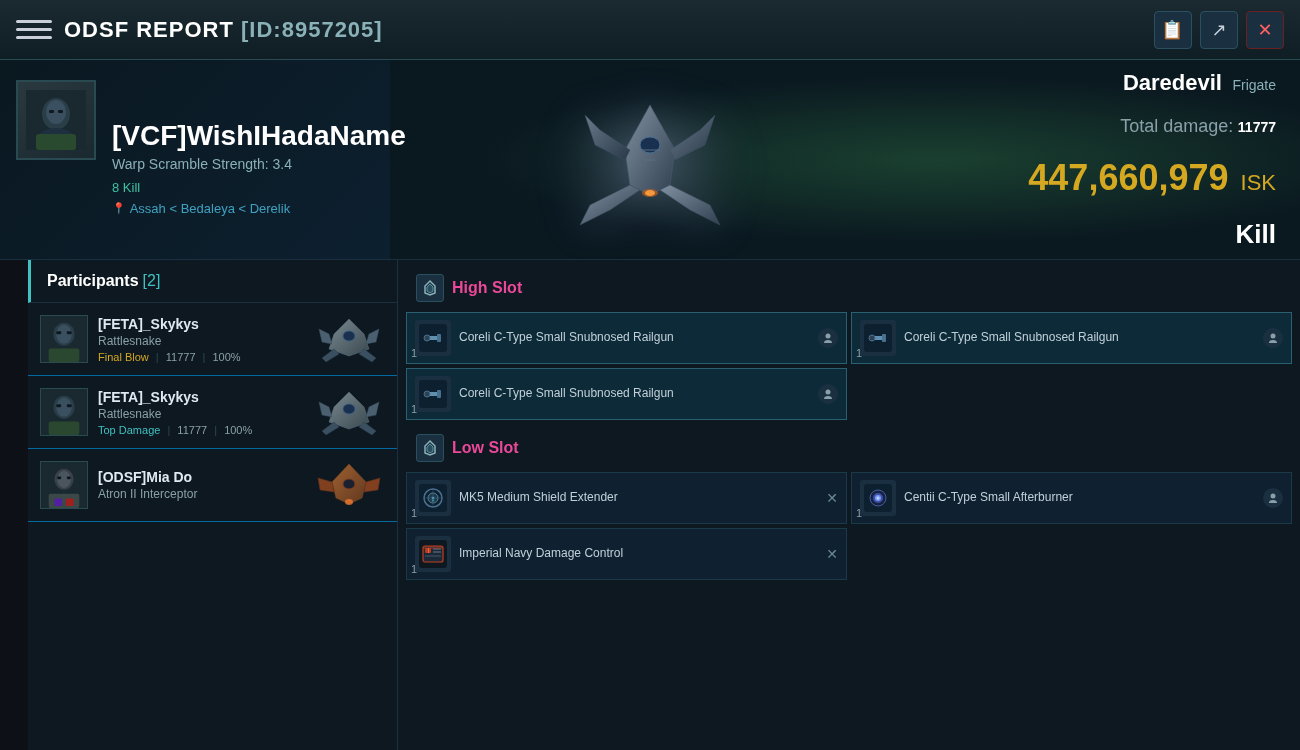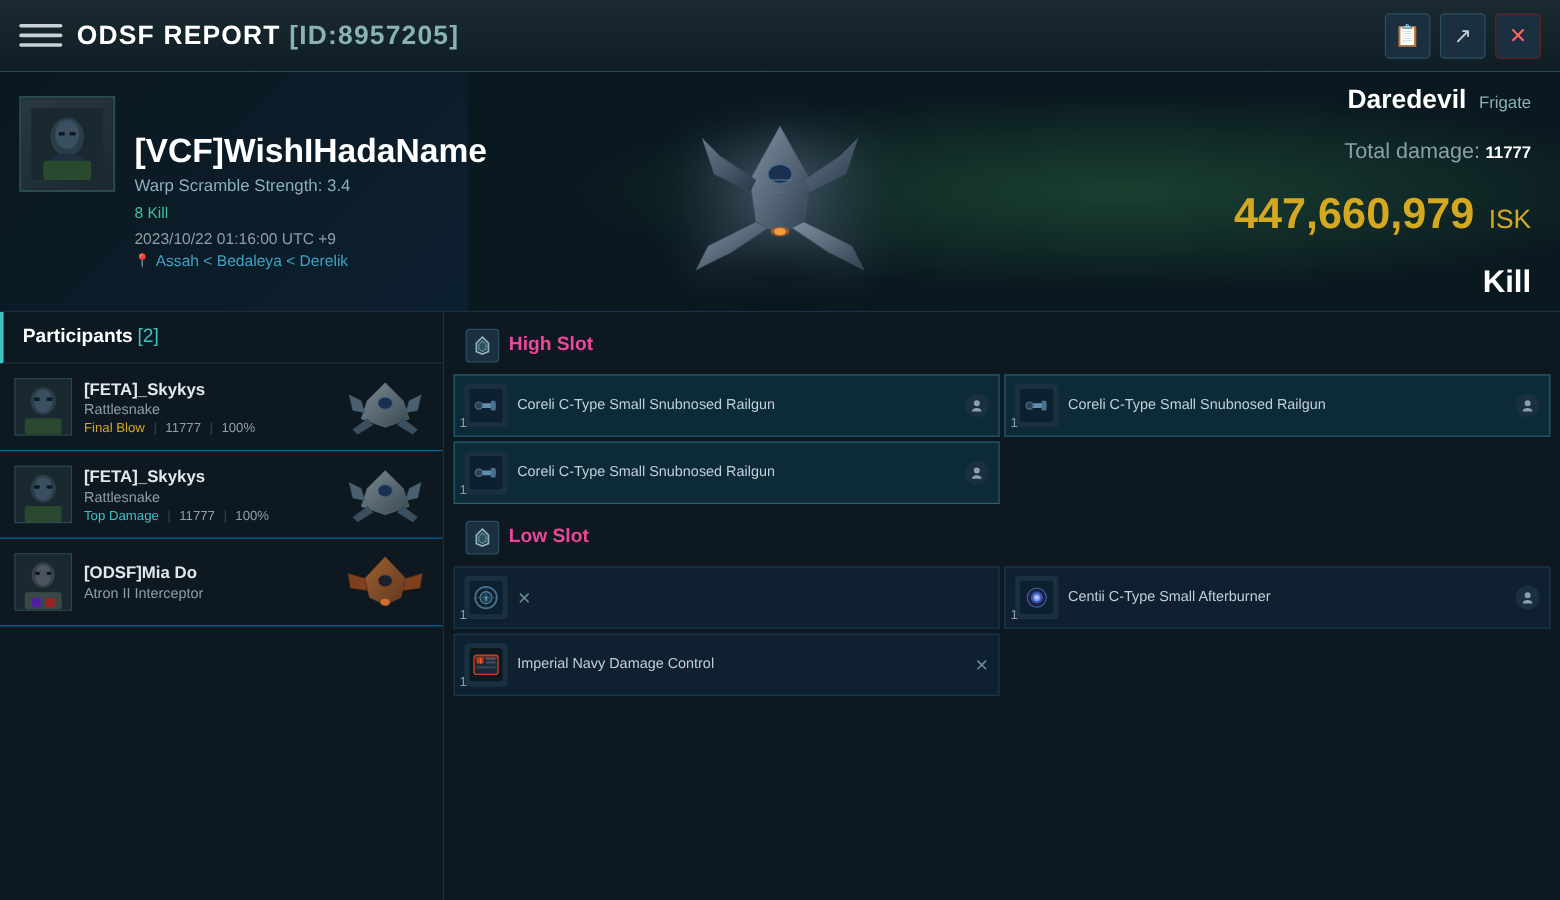--- a/index.html
+++ b/index.html
@@ -184,20 +184,21 @@
     .kill-label {
       font-size: 26px;
       color: #ffffff;
       font-weight: bold;
     }
 
     
     .main-content {
       display: flex;
       height: calc(750px - 60px - 200px);
+      padding-left: 28px;
     }
 
     
     .participants-panel {
       width: 370px;
       flex-shrink: 0;
       background: #0d1820;
       border-right: 1px solid #1a3040;
       overflow-y: auto;
     }
@@ -384,21 +385,20 @@
 
         <rect x="10" y="44" width="40" height="16" rx="3" fill="#2a4a30"></rect>
       </svg>
     </div>
   </div>
 
   <div class="victim-info">
     <div class="victim-name">[VCF]WishIHadaName</div>
     <div class="victim-warp">Warp Scramble Strength: 3.4</div>
     <div class="victim-kill-badge">8 Kill</div>
-    <div class="victim-date">2023/10/22 01:16:00 UTC +9</div>
     <div class="victim-location">Assah &lt; Bedaleya &lt; Derelik</div>
   </div>
 
   <div class="ship-display">
     <svg class="ship-svg" viewBox="0 0 260 180" xmlns="http://www.w3.org/2000/svg">
 
       <defs>
         <radialGradient id="shipGlow" cx="50%" cy="50%" r="50%">
           <stop offset="0%" stop-color="#405060" stop-opacity="0.5"></stop>
           <stop offset="100%" stop-color="#101820" stop-opacity="0"></stop>
@@ -674,20 +674,21 @@
               <rect width="28" height="28" rx="3" fill="#0d2030"></rect>
               <circle cx="14" cy="14" r="9" fill="none" stroke="#4a7090" stroke-width="1.5"></circle>
               <circle cx="14" cy="14" r="5" fill="#1a3a50" stroke="#5a8090" stroke-width="1"></circle>
               <circle cx="14" cy="14" r="2" fill="#305060"></circle>
               <line x1="14" y1="5" x2="14" y2="23" stroke="#3a6080" stroke-width="0.5"></line>
               <line x1="5" y1="14" x2="23" y2="14" stroke="#3a6080" stroke-width="0.5"></line>
               <circle cx="14" cy="14" r="1" fill="#60a0c0"></circle>
               <text x="14" y="18" text-anchor="middle" font-size="5" fill="#40c0c0">+</text>
             </svg>
           </div>
+          <div class="fitting-name">MK5 Medium Shield Extender</div>
           <span class="fitting-x-icon">✕</span>
         </div>
 
         <div class="fitting-item">
           <span class="fitting-qty">1</span>
           <div class="fitting-icon">
             <svg width="28" height="28" viewBox="0 0 28 28">
               <rect width="28" height="28" rx="3" fill="#0d2030"></rect>
               <ellipse cx="14" cy="14" rx="8" ry="8" fill="#1a2040" stroke="#4060a0" stroke-width="1"></ellipse>
               <ellipse cx="14" cy="14" rx="5" ry="5" fill="#4060c0" opacity="0.8"></ellipse>

